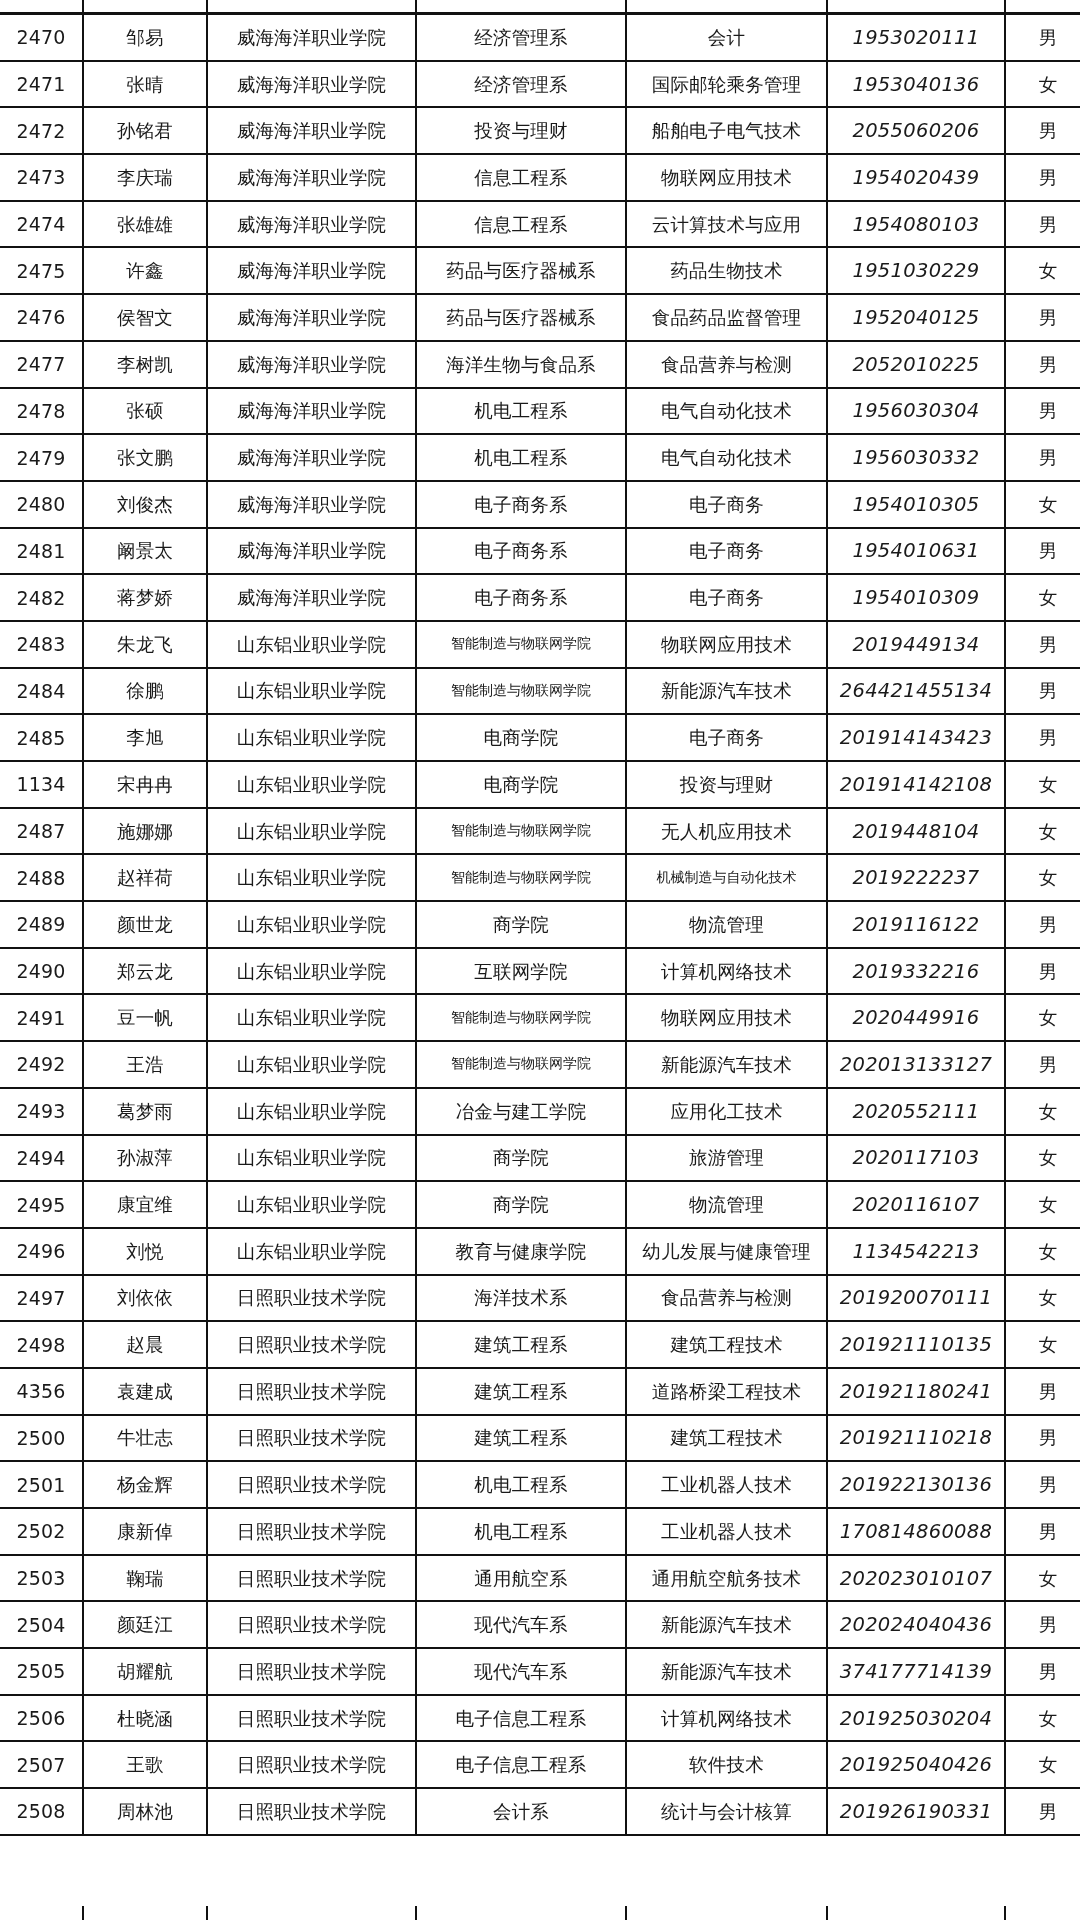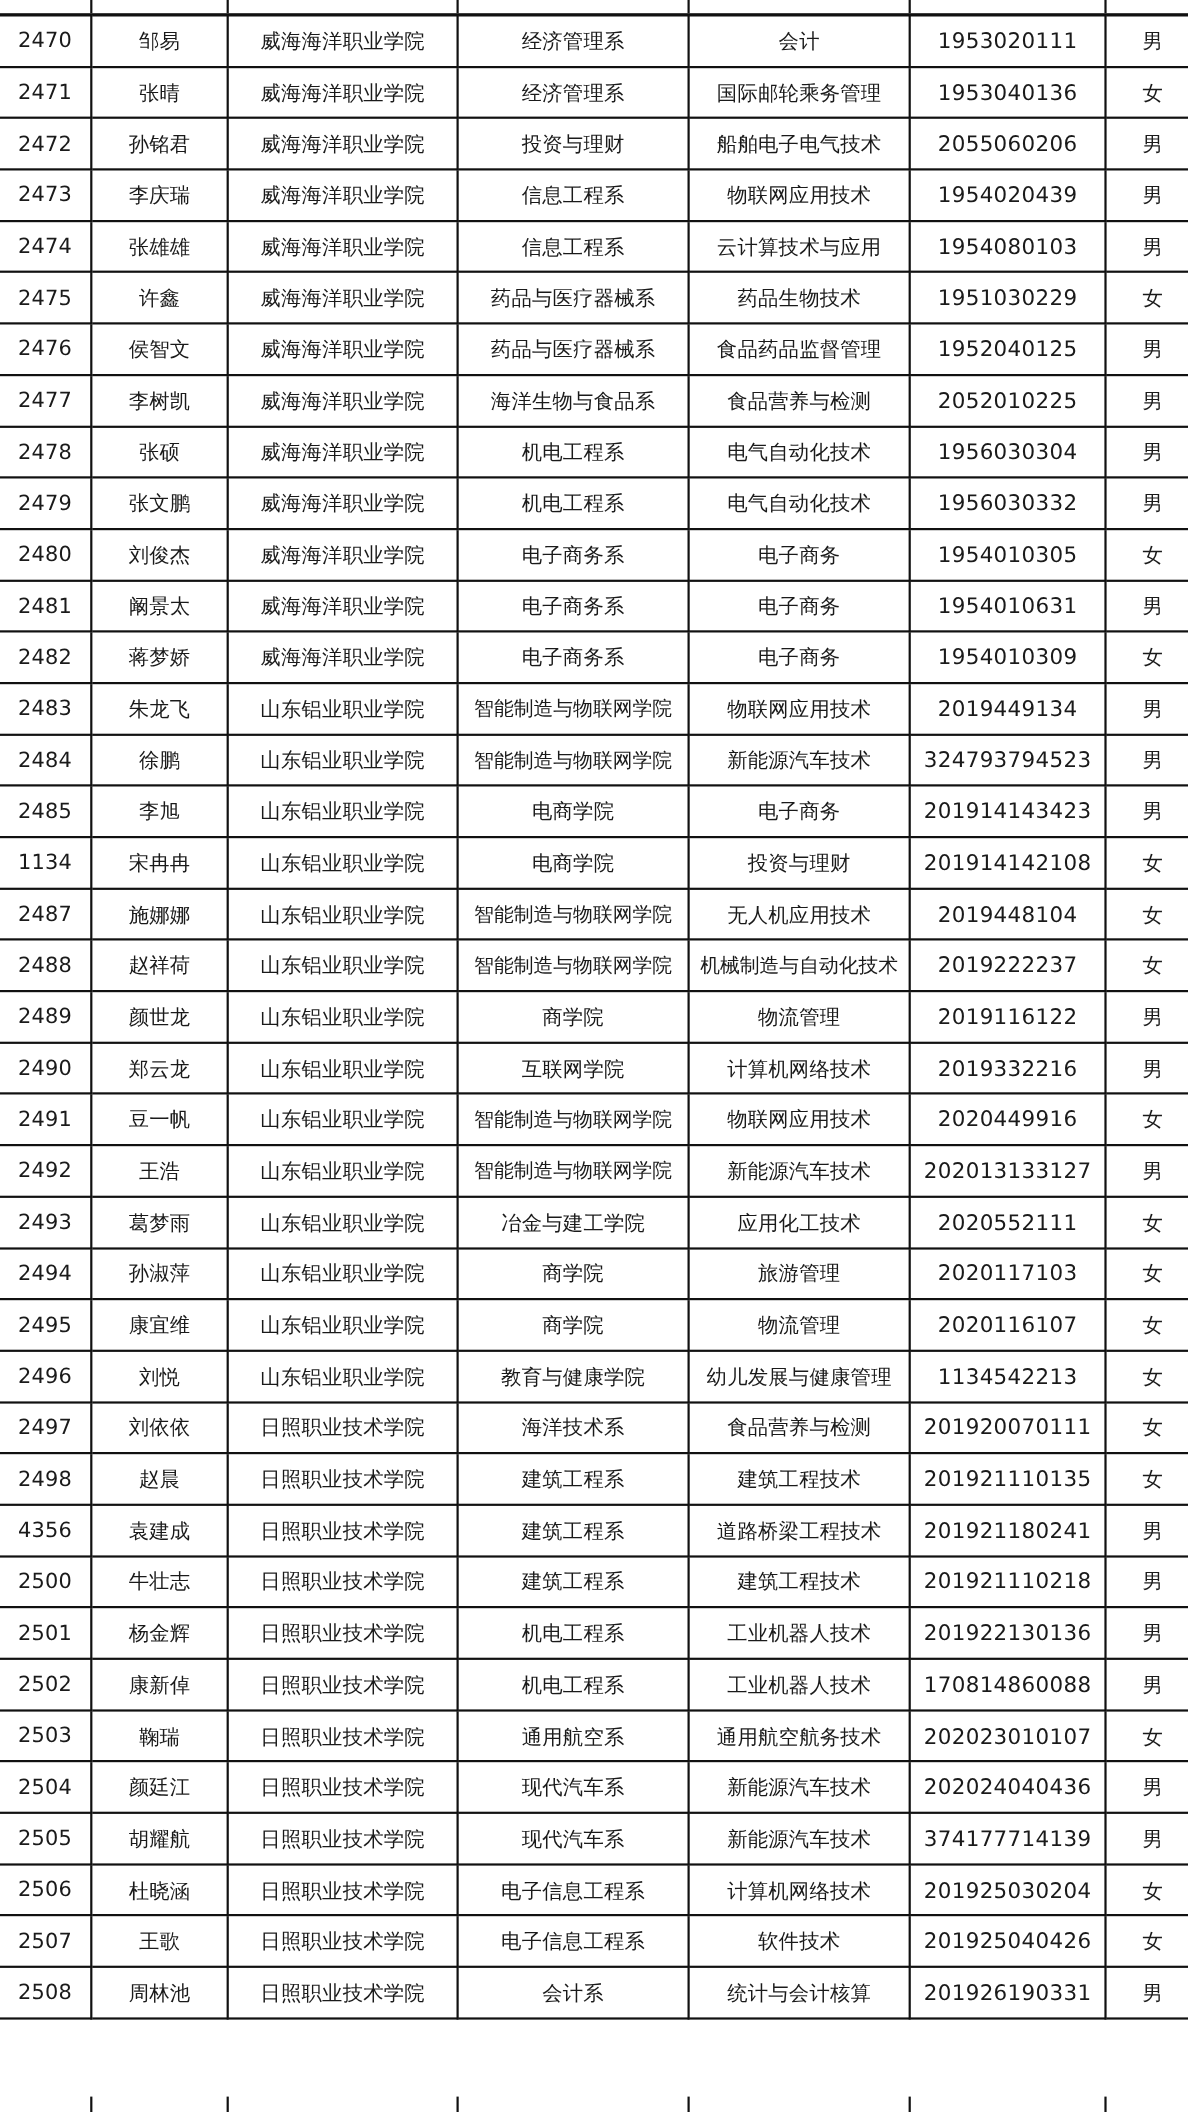--- a/index.html
+++ b/index.html
@@ -8,22 +8,22 @@
   .sheet { position: absolute; left: 0; top: 0; width: 1080px; height: 1380px; }
   .top-stub { position: absolute; left: 0; top: 0; width: 1080px; height: 14px;
               border-bottom: 2px solid #111; box-sizing: border-box; }
   .top-stub .v { position: absolute; top: 0; bottom: 0; width: 2px; background: #111; }
   table.roster { position: absolute; left: -2px; top: 13px; border-collapse: collapse;
                  table-layout: fixed; width: 1092px; }
   table.roster td { border: 2px solid #111; height: 44.7px; padding: 0; text-align: center;
                     vertical-align: middle; font-size: 18.5px; white-space: nowrap; overflow: hidden;
                     letter-spacing: 0.2px; }
   table.roster td.num { font-size: 19px; }
-  table.roster td.id { font-size: 19.5px; letter-spacing: 0.3px; }
-  table.roster td.narrow { font-size: 18px; letter-spacing: 0; }
+  table.roster td.id { font-size: 19.5px; letter-spacing: 0.3px; font-style: italic; }
+  table.roster td.narrow { font-size: 14px; letter-spacing: 0; }
   .bottom-stub { position: absolute; left: 0; top: 1906px; width: 1080px; height: 14px; }
   .bottom-stub .v { position: absolute; top: 0; bottom: 0; width: 2px; background: #111; }
 </style>
 </head>
 <body>
 
 <div class="sheet">
   <div class="top-stub">
     <div class="v" style="left:82px"></div>
     <div class="v" style="left:206px"></div>
@@ -169,21 +169,21 @@
           <td>物联网应用技术</td>
           <td class="id">2019449134</td>
           <td>男</td>
         </tr>
         <tr>
           <td class="num">2484</td>
           <td>徐鹏</td>
           <td>山东铝业职业学院</td>
           <td class="narrow">智能制造与物联网学院</td>
           <td>新能源汽车技术</td>
-          <td class="id">324793794523</td>
+          <td class="id">264421455134</td>
           <td>男</td>
         </tr>
         <tr>
           <td class="num">2485</td>
           <td>李旭</td>
           <td>山东铝业职业学院</td>
           <td>电商学院</td>
           <td>电子商务</td>
           <td class="id">201914143423</td>
           <td>男</td>

